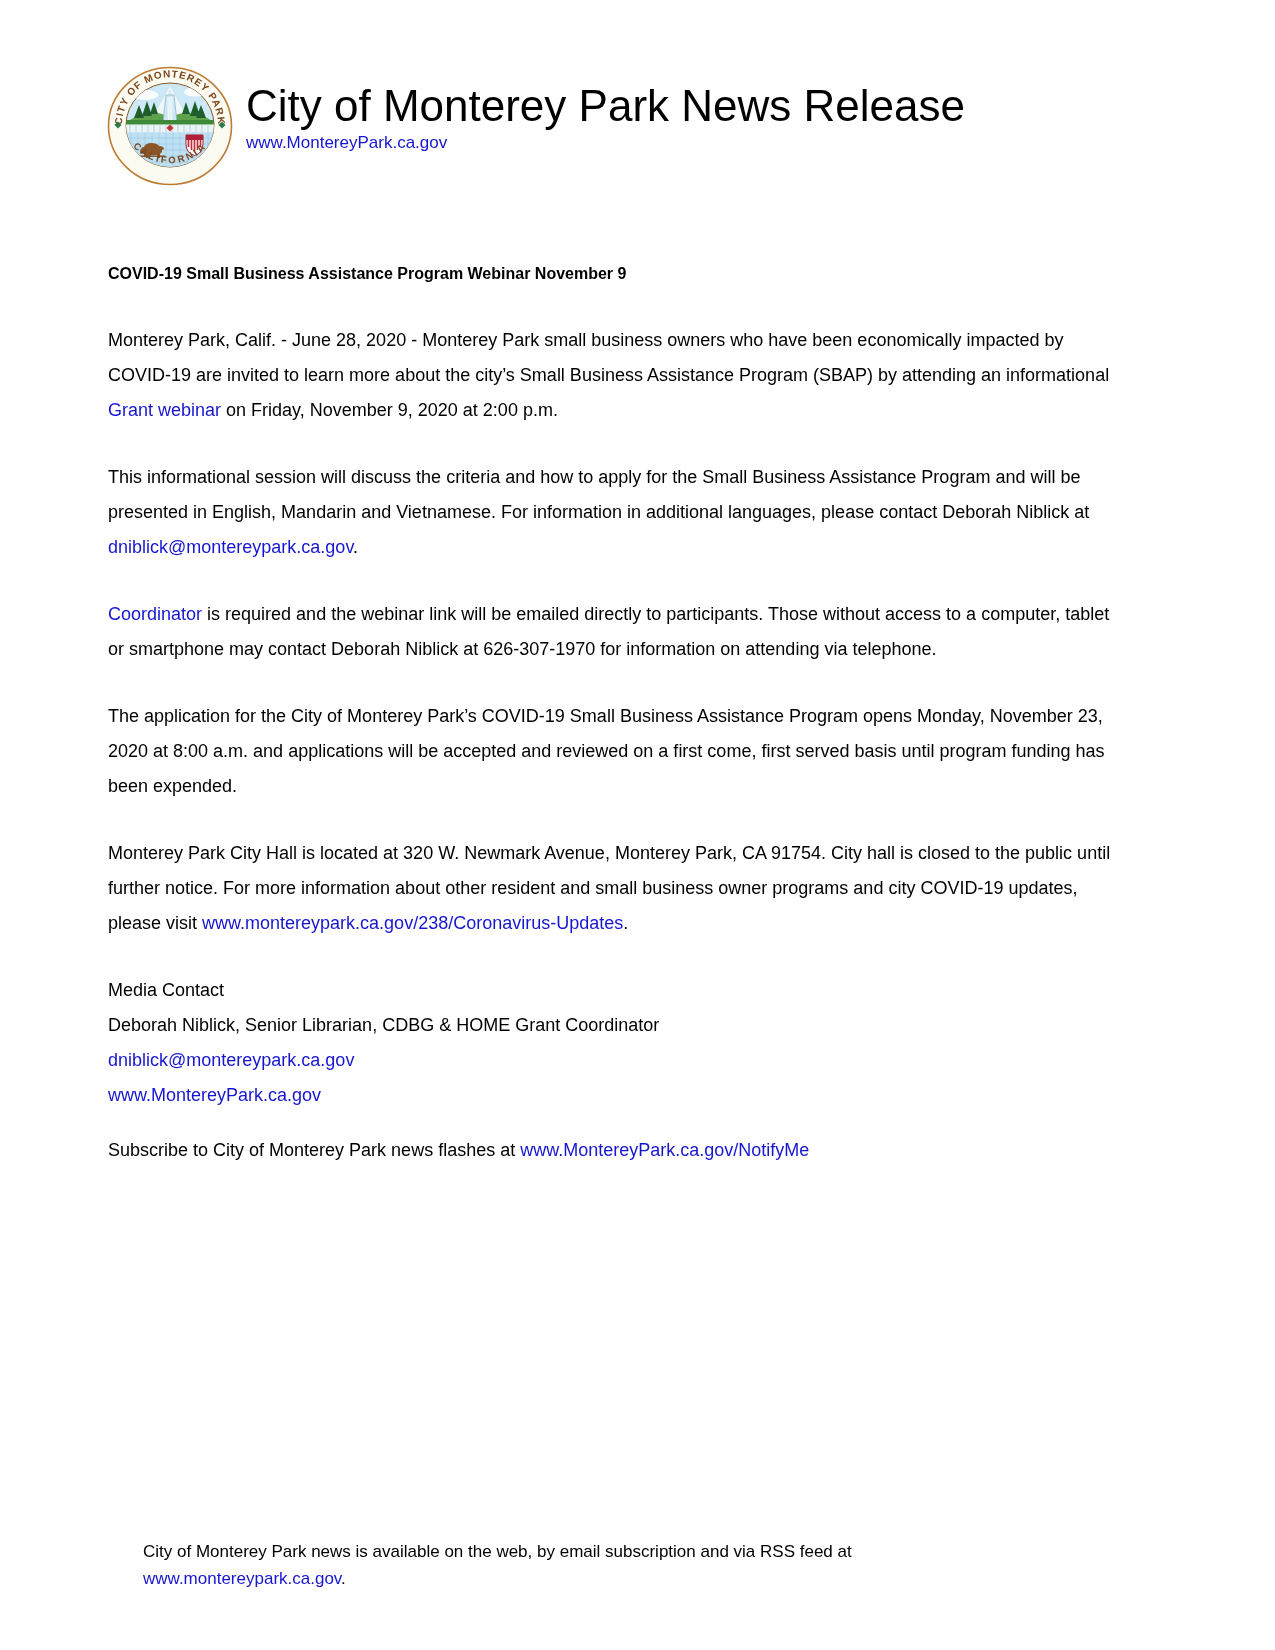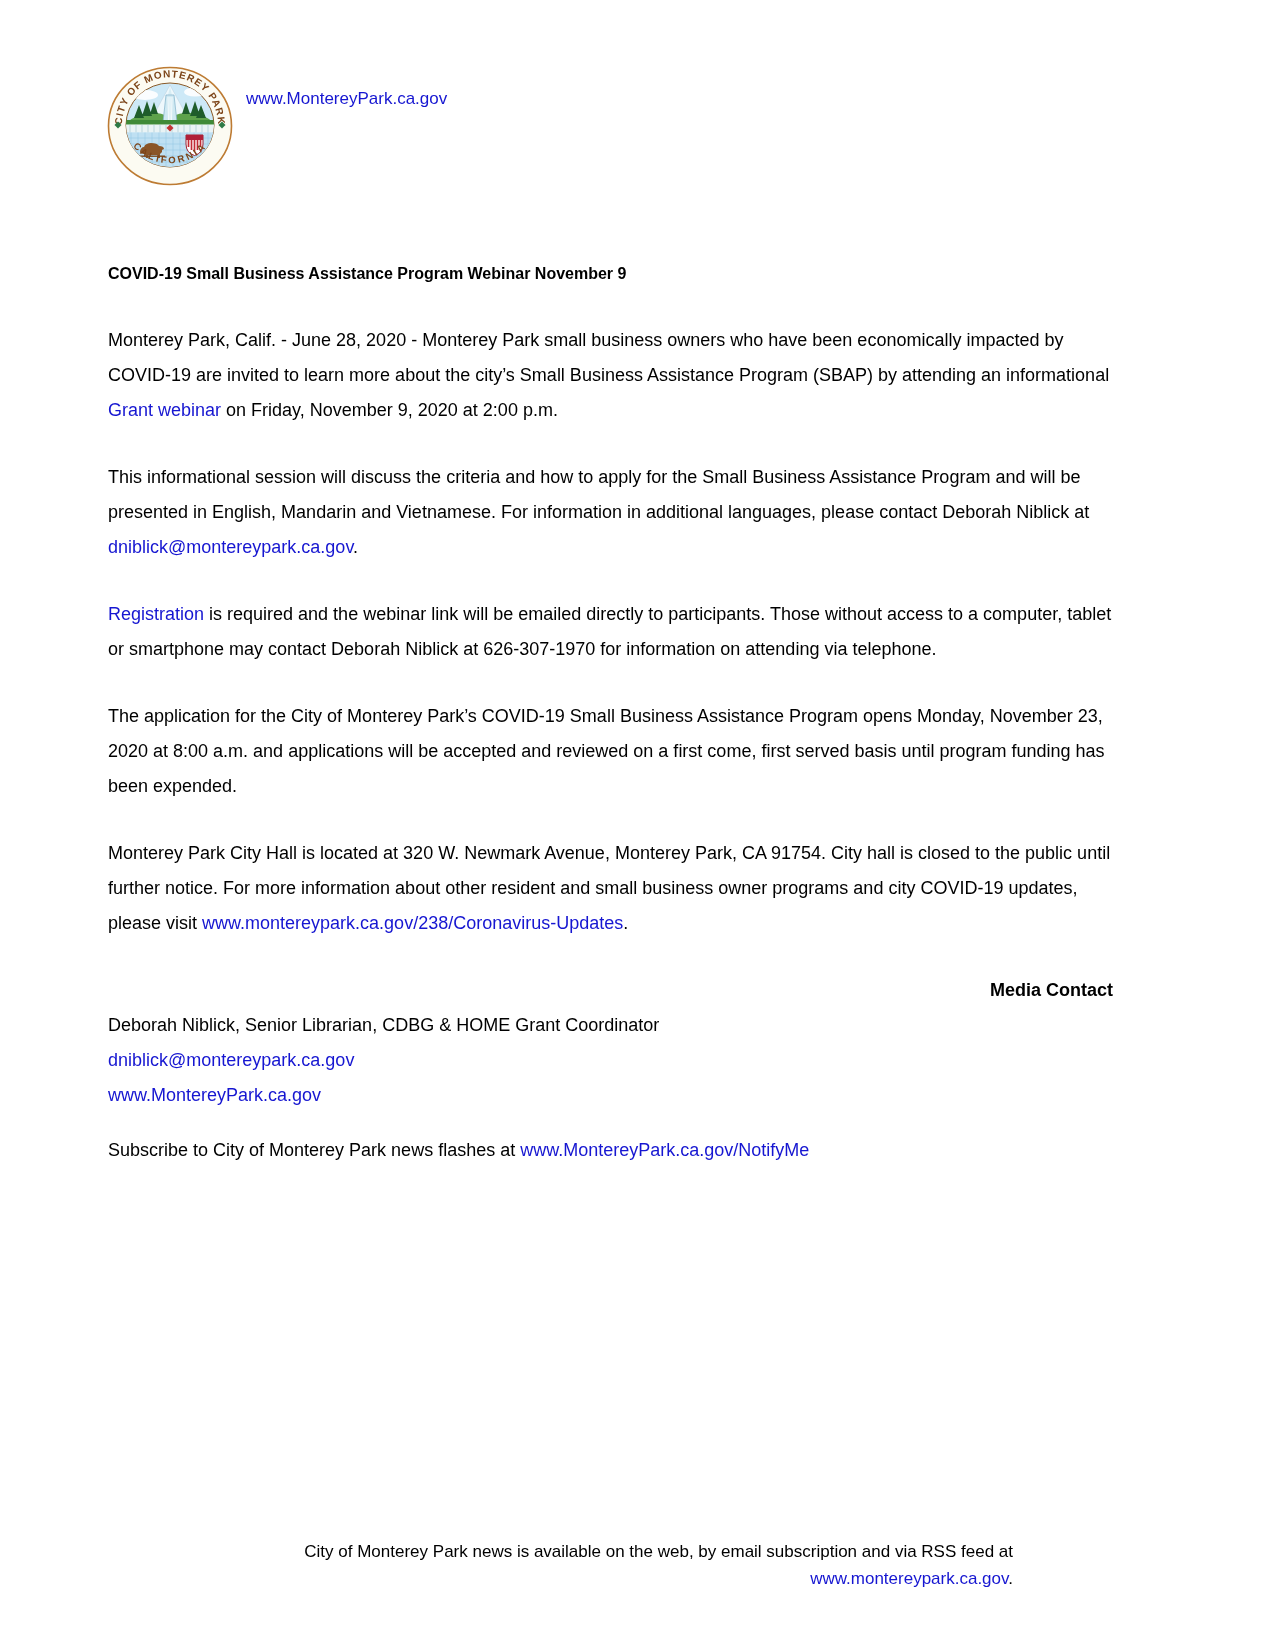--- a/index.html
+++ b/index.html
@@ -35,33 +35,32 @@
     top: 256px;
     width: 1005px;
     font-size: 18px;
     line-height: 35px;
   }
   .headline { font-size: 16px; line-height: 35px; font-weight: 700; margin: 0 0 32px 0; }
   .main p { margin: 0 0 32px 0; }
 
   .media-contact { margin-top: 10px; }
   .media-contact .mc-line { line-height: 35px; }
-  .mc-heading { font-weight: 700; text-align: right; }
+  .mc-heading { font-weight: 400; }
 
   .subscribe { margin-top: 20px; line-height: 35px; }
 
   
   .page-footer {
     position: absolute;
     left: 143px;
     top: 1538px;
     width: 870px;
     font-size: 17px;
     line-height: 27px;
-    text-align: right;
   }
 </style>
 </head>
 <body>
 
 <div class="page">
 
   <div class="header">
     <div class="seal">
       <svg viewBox="0 0 126 120" width="126" height="120">
@@ -114,32 +113,33 @@
           <textPath href="#arcTop" startOffset="50%" text-anchor="middle">CITY OF MONTEREY PARK</textPath>
         </text>
         <text font-family="Liberation Sans, sans-serif" font-size="9.5" font-weight="bold" fill="#7c4418" letter-spacing="2.5">
           <textPath href="#arcBottom" startOffset="50%" text-anchor="middle">CALIFORNIA</textPath>
         </text>
         <rect x="8.5" y="56.5" width="5" height="5" fill="#2e7a46" transform="rotate(45 11 59)"></rect>
         <rect x="112.5" y="56.5" width="5" height="5" fill="#2e7a46" transform="rotate(45 115 59)"></rect>
       </svg>
     </div>
     <div class="header-text">
+      <h1 class="header-title">City of Monterey Park News Release</h1>
       <a class="header-site" href="#">www.MontereyPark.ca.gov</a>
     </div>
   </div>
 
   <div class="main">
     <h2 class="headline">COVID-19 Small Business Assistance Program Webinar November 9</h2>
 
     <p><span>Monterey Park, Calif. - June 28, 2020 - Monterey Park small business owners who have been economically impacted by COVID-19 are invited to learn more about the city’s Small Business Assistance Program (SBAP) by attending an informational </span><a href="#">Grant webinar</a><span> on Friday, November 9, 2020 at 2:00 p.m.</span></p>
 
     <p><span>This informational session will discuss the criteria and how to apply for the Small Business Assistance Program and will be presented in English, Mandarin and Vietnamese. For information in additional languages, please contact Deborah Niblick at </span><a href="#">dniblick@montereypark.ca.gov</a><span>.</span></p>
 
-    <p><a href="#">Registration</a><span> is required and the webinar link will be emailed directly to participants. Those without access to a computer, tablet or smartphone may contact Deborah Niblick at 626-307-1970 for information on attending via telephone.</span></p>
+    <p><a href="#">Coordinator</a><span> is required and the webinar link will be emailed directly to participants. Those without access to a computer, tablet or smartphone may contact Deborah Niblick at 626-307-1970 for information on attending via telephone.</span></p>
 
     <p><span>The application for the City of Monterey Park’s COVID-19 Small Business Assistance Program opens Monday, November 23, 2020 at 8:00 a.m. and applications will be accepted and reviewed on a first come, first served basis until program funding has been expended.</span></p>
 
     <p><span>Monterey Park City Hall is located at 320 W. Newmark Avenue, Monterey Park, CA 91754. City hall is closed to the public until further notice. For more information about other resident and small business owner programs and city COVID-19 updates, please visit </span><a href="#">www.montereypark.ca.gov/238/Coronavirus-Updates</a><span>.</span></p>
 
     <div class="media-contact">
       <div class="mc-line mc-heading">Media Contact</div>
       <div class="mc-line">Deborah Niblick, Senior Librarian, CDBG &amp; HOME Grant Coordinator</div>
       <div class="mc-line"><a href="#">dniblick@montereypark.ca.gov</a></div>
       <div class="mc-line"><a href="#">www.MontereyPark.ca.gov</a></div>

